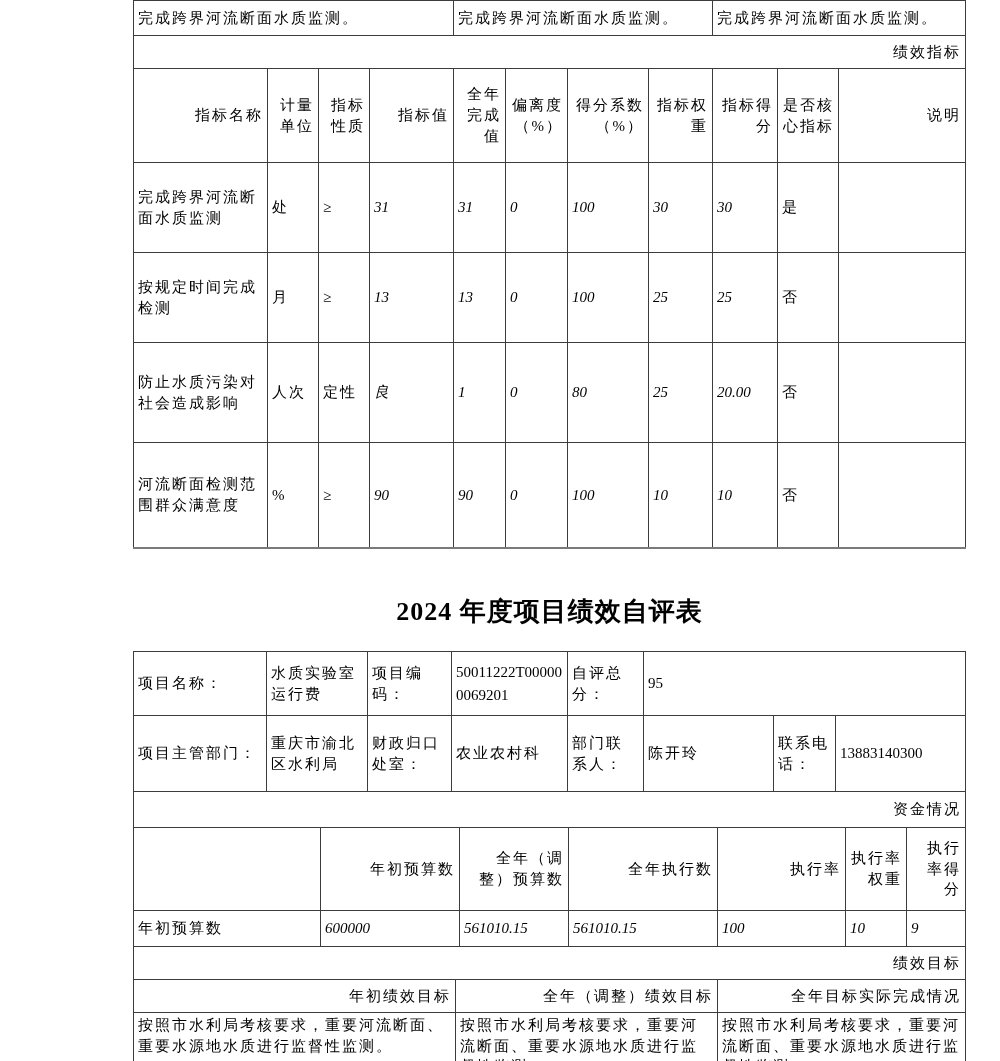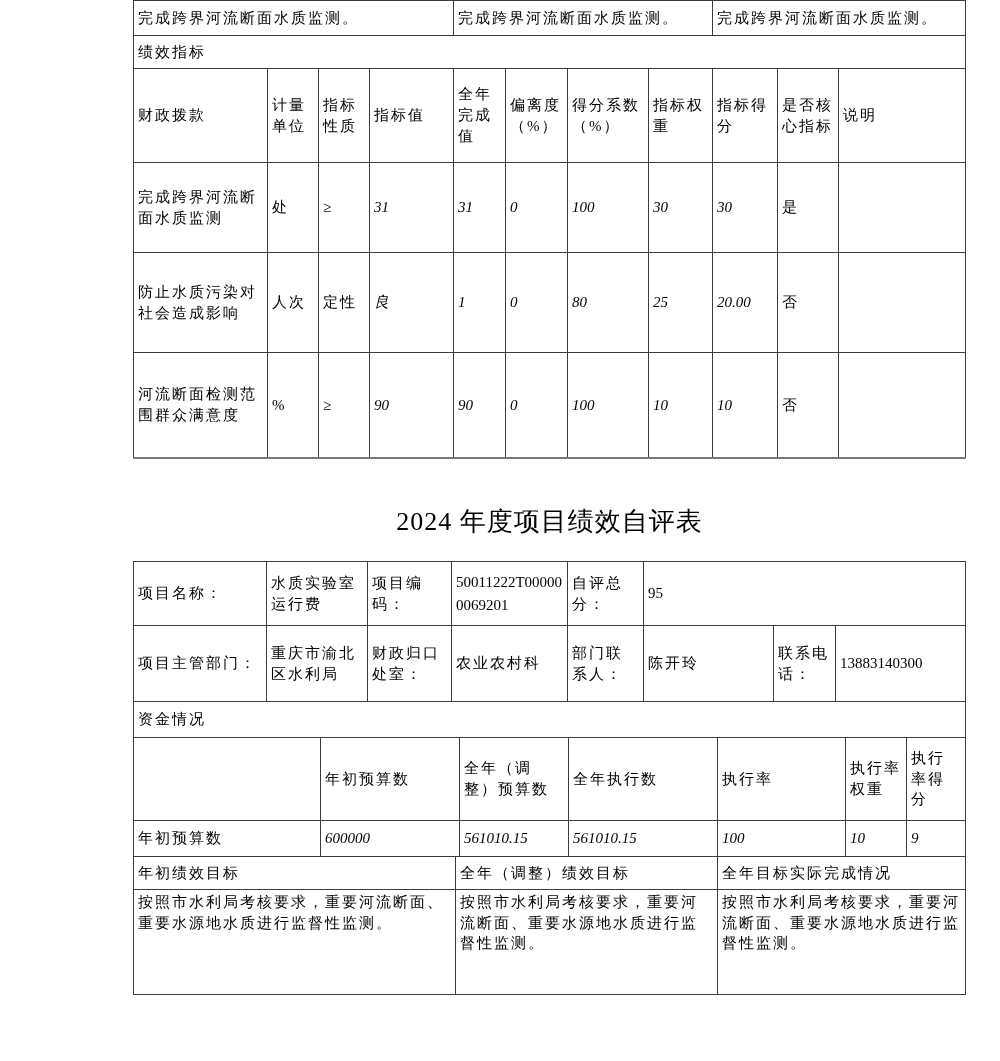--- a/index.html
+++ b/index.html
@@ -12,40 +12,40 @@
   table { border-collapse:collapse; table-layout:fixed; width:833px; }
   td {
     border:1px solid #3c3c3c;
     font-size:15px; line-height:1.38;
     padding:2px 4px; vertical-align:middle;
     letter-spacing:2px; overflow:hidden;
     word-break:normal;
   }
   .t1 { border-bottom:2px solid #7a7a7a; }
   .num { text-align:left; padding-right:18px; letter-spacing:0;font-style:italic; }
-  .ctr { text-align:left;font-family:Liberation Serif, serif; }
+  .ctr { text-align:right;font-family:Liberation Serif, serif; }
   .top { vertical-align:top; }
   .code { letter-spacing:0; word-break:break-all; line-height:1.5; }
   .digits { letter-spacing:0; }
   .trA td { height:30px; }
   .trB td { height:28px; }
   .trH td { height:89px; }
   .tr85 td { height:85px; }
   .tr95 td { height:95px; }
   .tr100 td { height:100px; }
   .tr59 td { height:59px; }
   .tr71 td { height:71px; }
   .tr31 td { height:31px; }
   .tr78 td { height:78px; }
   .tr32 td { height:32px; }
   .tr28 td { height:28px; }
   .trGoal td { height:100px; }
   .stack { margin-top:-1px; }
   .title {
-    font-size:26px; font-weight:normal; text-align:center;
+    font-size:26px; font-weight:bold; text-align:center;
     letter-spacing:1px; margin:45px 0 22px 0;
   }
 </style>
 </head>
 <body>
 
 <div class="doc">
 
   <table class="t1">
     <colgroup>
@@ -64,21 +64,21 @@
     <tbody>
         <tr class="trA">
       <td colspan="4">完成跨界河流断面水质监测。</td>
       <td colspan="4">完成跨界河流断面水质监测。</td>
       <td colspan="3">完成跨界河流断面水质监测。</td>
     </tr>
     <tr class="trB">
       <td colspan="11" class="ctr">绩效指标</td>
     </tr>
     <tr class="trH">
-      <td class="ctr">财政拨款</td>
+      <td class="ctr">指标名称</td>
       <td class="ctr">计量单位</td>
       <td class="ctr">指标性质</td>
       <td class="ctr">指标值</td>
       <td class="ctr">全年完成值</td>
       <td class="ctr">偏离度（%）</td>
       <td class="ctr">得分系数（%）</td>
       <td class="ctr">指标权重</td>
       <td class="ctr">指标得分</td>
       <td class="ctr">是否核心指标</td>
       <td class="ctr">说明</td>
@@ -89,20 +89,33 @@
       <td>≥</td>
       <td class="num">31</td>
       <td class="num">31</td>
       <td class="num">0</td>
       <td class="num">100</td>
       <td class="num">30</td>
       <td class="num">30</td>
       <td>是</td>
       <td></td>
     </tr>
+    <tr class="tr85">
+      <td>按规定时间完成检测</td>
+      <td>月</td>
+      <td>≥</td>
+      <td class="num">13</td>
+      <td class="num">13</td>
+      <td class="num">0</td>
+      <td class="num">100</td>
+      <td class="num">25</td>
+      <td class="num">25</td>
+      <td>否</td>
+      <td></td>
+    </tr>
     <tr class="tr95">
       <td>防止水质污染对社会造成影响</td>
       <td>人次</td>
       <td>定性</td>
       <td class="num">良</td>
       <td class="num">1</td>
       <td class="num">0</td>
       <td class="num">80</td>
       <td class="num">25</td>
       <td class="num">20.00</td>
@@ -195,20 +208,23 @@
   </tbody>
     </table>
 
   <table class="stack">
     <colgroup>
       <col style="width:322px">
         <col style="width:262px">
         <col style="width:248px">
     </colgroup>
     <tbody>
+        <tr class="tr28">
+      <td colspan="3" class="ctr">绩效目标</td>
+    </tr>
     <tr class="tr28">
       <td class="ctr">年初绩效目标</td>
       <td class="ctr">全年（调整）绩效目标</td>
       <td class="ctr">全年目标实际完成情况</td>
     </tr>
     <tr class="trGoal">
       <td class="top">按照市水利局考核要求，重要河流断面、重要水源地水质进行监督性监测。</td>
       <td class="top">按照市水利局考核要求，重要河流断面、重要水源地水质进行监督性监测。</td>
       <td class="top">按照市水利局考核要求，重要河流断面、重要水源地水质进行监督性监测。</td>
     </tr>

